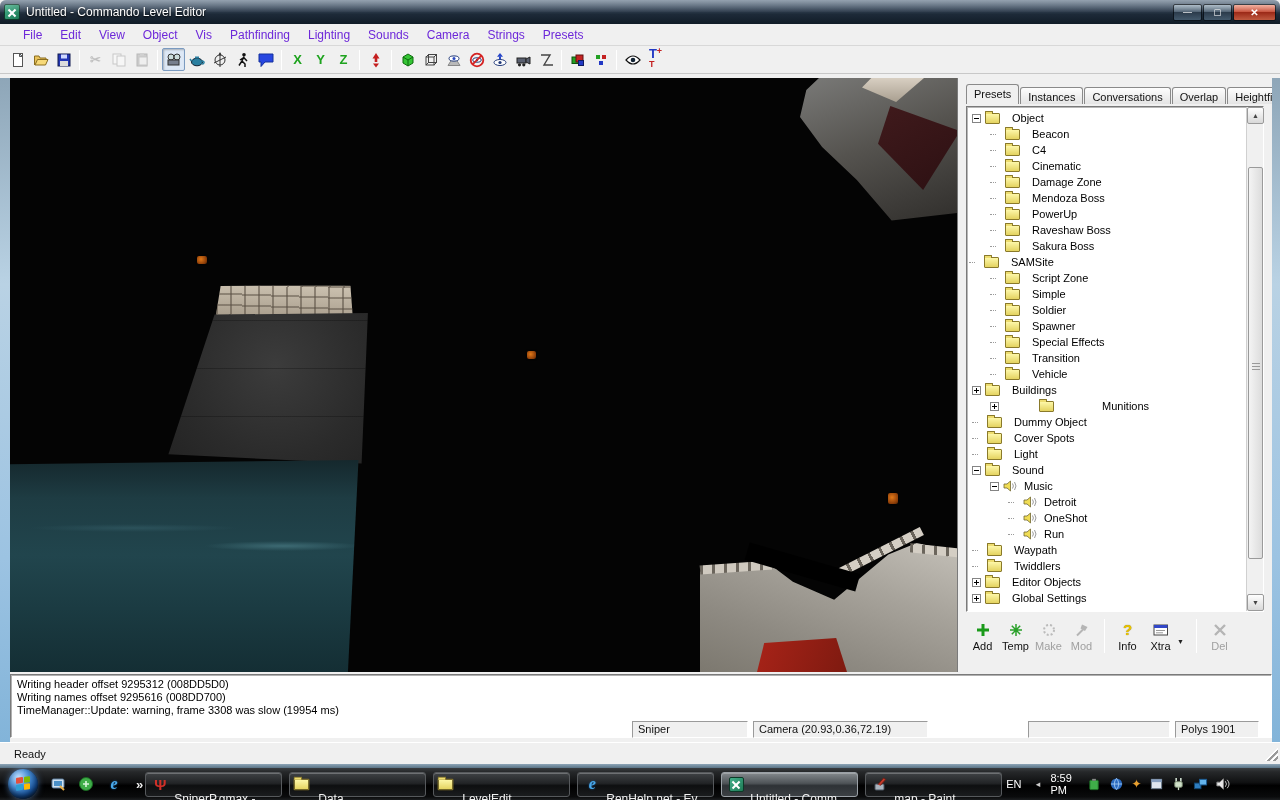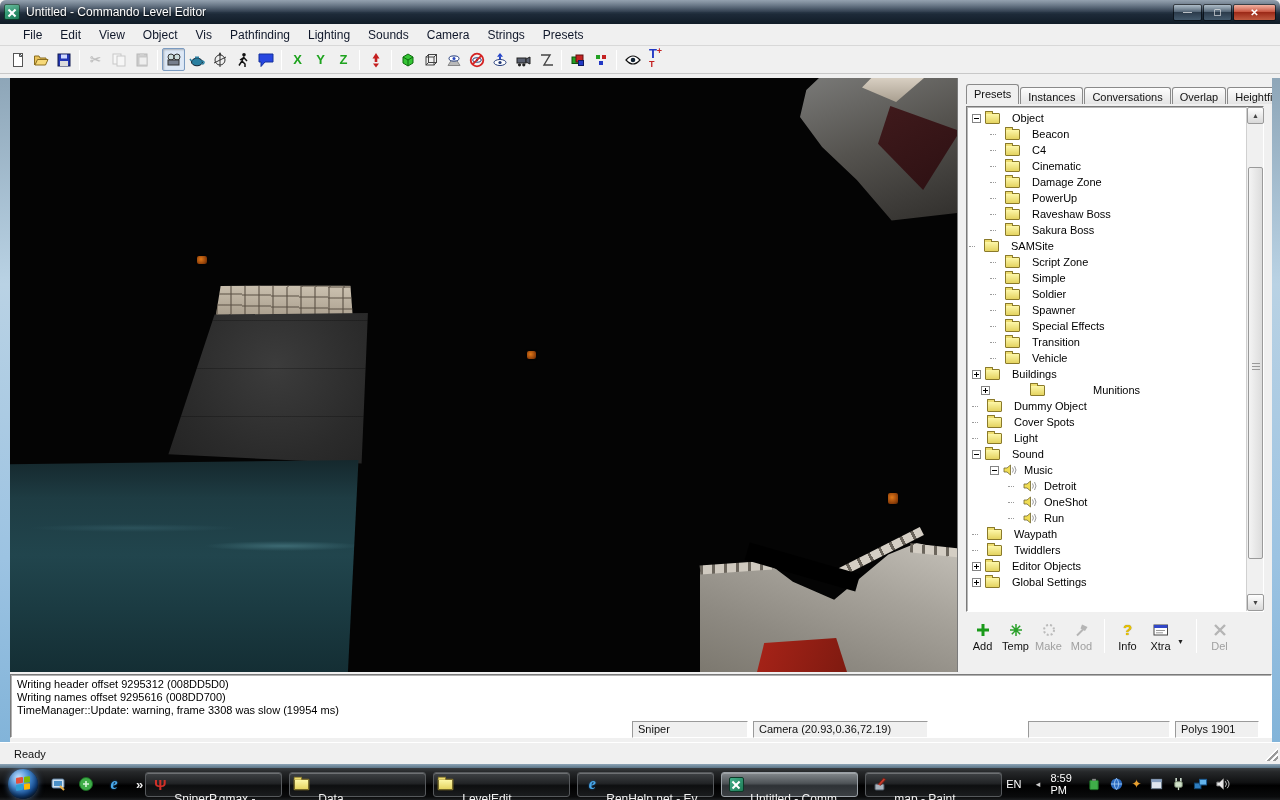--- a/index.html
+++ b/index.html
@@ -27,21 +27,21 @@
   .title-text { color:#fff; font-size:12px; text-shadow:0 1px 2px #000; }
   .win-btns { margin-left:auto; display:flex; gap:1px; padding-top:0; }
   .win-btn { width:29px; height:17px; border:1px solid #0c141c; border-radius:2px; color:#fff;
      font-size:9px; line-height:15px; text-align:center;
      background:linear-gradient(#9caebc,#4d5f70 45%,#2c3c4c 50%,#43596c); }
   .win-btn.close { width:43px; background:linear-gradient(#f0a08c,#c6503a 45%,#9c2a18 50%,#c05a40); font-size:10px; font-weight:bold; }
 
   
   .menubar { height:22px; background:#f0f0f0; border-bottom:1px solid #d8d8d8;
      display:flex; align-items:center; padding-left:14px; }
-  .menu-item { padding:3px 9px; color:#0f172a; font-size:12px; }
+  .menu-item { padding:3px 9px; color:#6d28d9; font-size:12px; }
 
   
   .toolbar { height:28px; background:#f0f0f0; border-bottom:1px solid #c8c8c8;
      display:flex; align-items:center; padding-left:6px; }
   .tb-group { display:flex; align-items:center; }
   .tb-sep { width:1px; height:20px; background:#b4b4b4; margin:0 4px; border-right:1px solid #fff; }
   .tb-btn { width:23px; height:23px; display:flex; align-items:center; justify-content:center;
      border:1px solid transparent; border-radius:2px; }
   .tb-btn.pressed { background:#dde8f6; border:1px solid #7a9ac0; box-shadow:inset 1px 1px 2px rgba(0,0,0,.25); }
   .tb-btn.disabled { opacity:.45; filter:grayscale(1); }
@@ -467,20 +467,28 @@
                 <span class="ic-folder"></span>
               </span>
               <span class="tree-label">Damage Zone</span>
             </div>
             <div class="tree-row" style="padding-left: 21px;">
               <span class="stub"></span>
               <span class="exp-space" style="width: 7px;"></span>
               <span style="display: inline-flex; align-items: center; margin-right: 5px;">
                 <span class="ic-folder"></span>
               </span>
+              <span class="tree-label">Mendoza Boss</span>
+            </div>
+            <div class="tree-row" style="padding-left: 21px;">
+              <span class="stub"></span>
+              <span class="exp-space" style="width: 7px;"></span>
+              <span style="display: inline-flex; align-items: center; margin-right: 5px;">
+                <span class="ic-folder"></span>
+              </span>
               <span class="tree-label">PowerUp</span>
             </div>
             <div class="tree-row" style="padding-left: 21px;">
               <span class="stub"></span>
               <span class="exp-space" style="width: 7px;"></span>
               <span style="display: inline-flex; align-items: center; margin-right: 5px;">
                 <span class="ic-folder"></span>
               </span>
               <span class="tree-label">Raveshaw Boss</span>
             </div>
@@ -556,21 +564,21 @@
               </span>
               <span class="tree-label">Vehicle</span>
             </div>
             <div class="tree-row" style="padding-left: 3px;">
               <span class="expander plus"></span>
               <span style="display: inline-flex; align-items: center; margin-right: 5px;">
                 <span class="ic-folder"></span>
               </span>
               <span class="tree-label">Buildings</span>
             </div>
-            <div class="tree-row" style="padding-left: 12px; gap: 36px;">
+            <div class="tree-row" style="padding-left: 21px; gap: 36px;">
               <span class="expander plus"></span>
               <span style="display: inline-flex; align-items: center; margin-right: 5px;">
                 <span class="ic-folder"></span>
               </span>
               <span class="tree-label">Munitions</span>
             </div>
             <div class="tree-row" style="padding-left: 3px;">
               <span class="stub"></span>
               <span class="exp-space" style="width: 7px;"></span>
               <span style="display: inline-flex; align-items: center; margin-right: 5px;">

